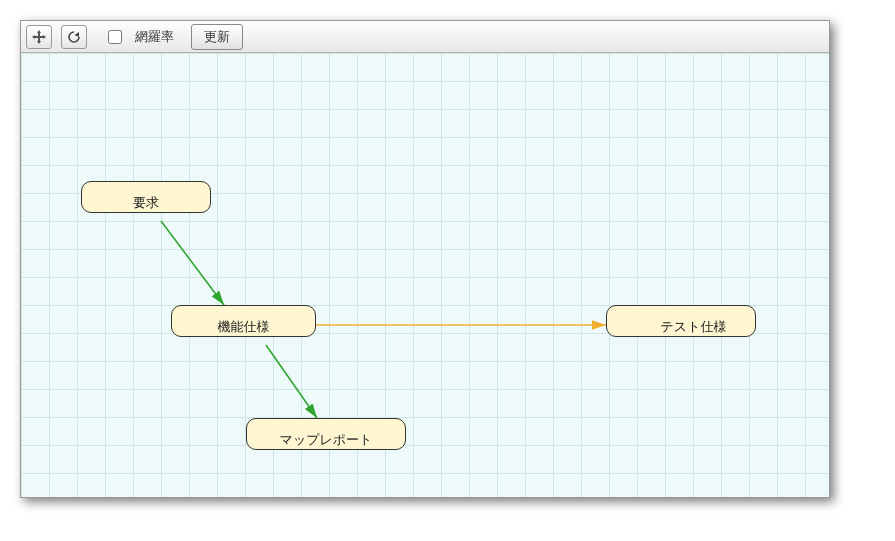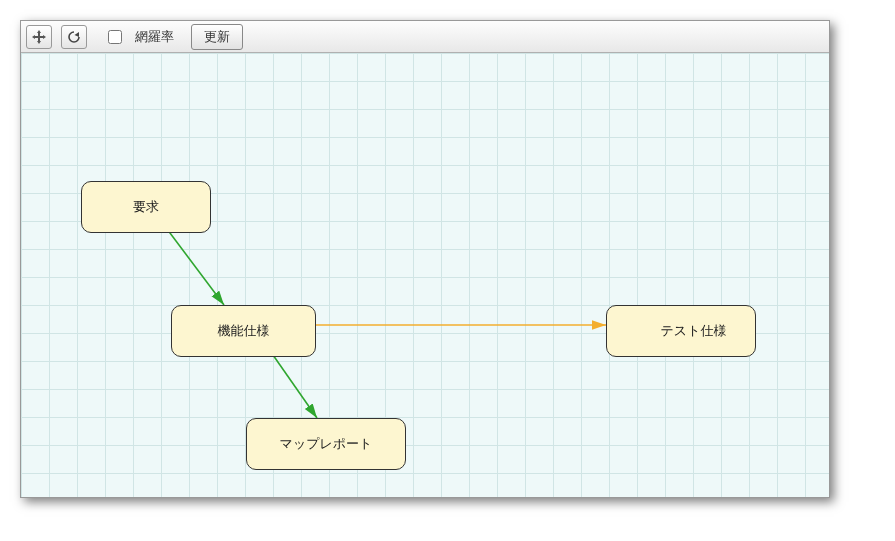--- a/index.html
+++ b/index.html
@@ -71,24 +71,24 @@
       left: 0; top: 0;
       width: 100%; height: 100%;
       pointer-events: none;
     }
     .node {
       position: absolute;
       border: 1px solid #333;
       border-radius: 10px;
       background: #fdf6d0;
       display: flex;
-      align-items: center;
+      align-items: flex-end;
       justify-content: center;
       padding: 0 18px;
-      height: 52px;
+      height: 32px;
       color: #222;
       cursor: move;
       white-space: nowrap;
     }
   </style>
 </head>
 <body>
 
 <div class="window">
   <div class="toolbar">

